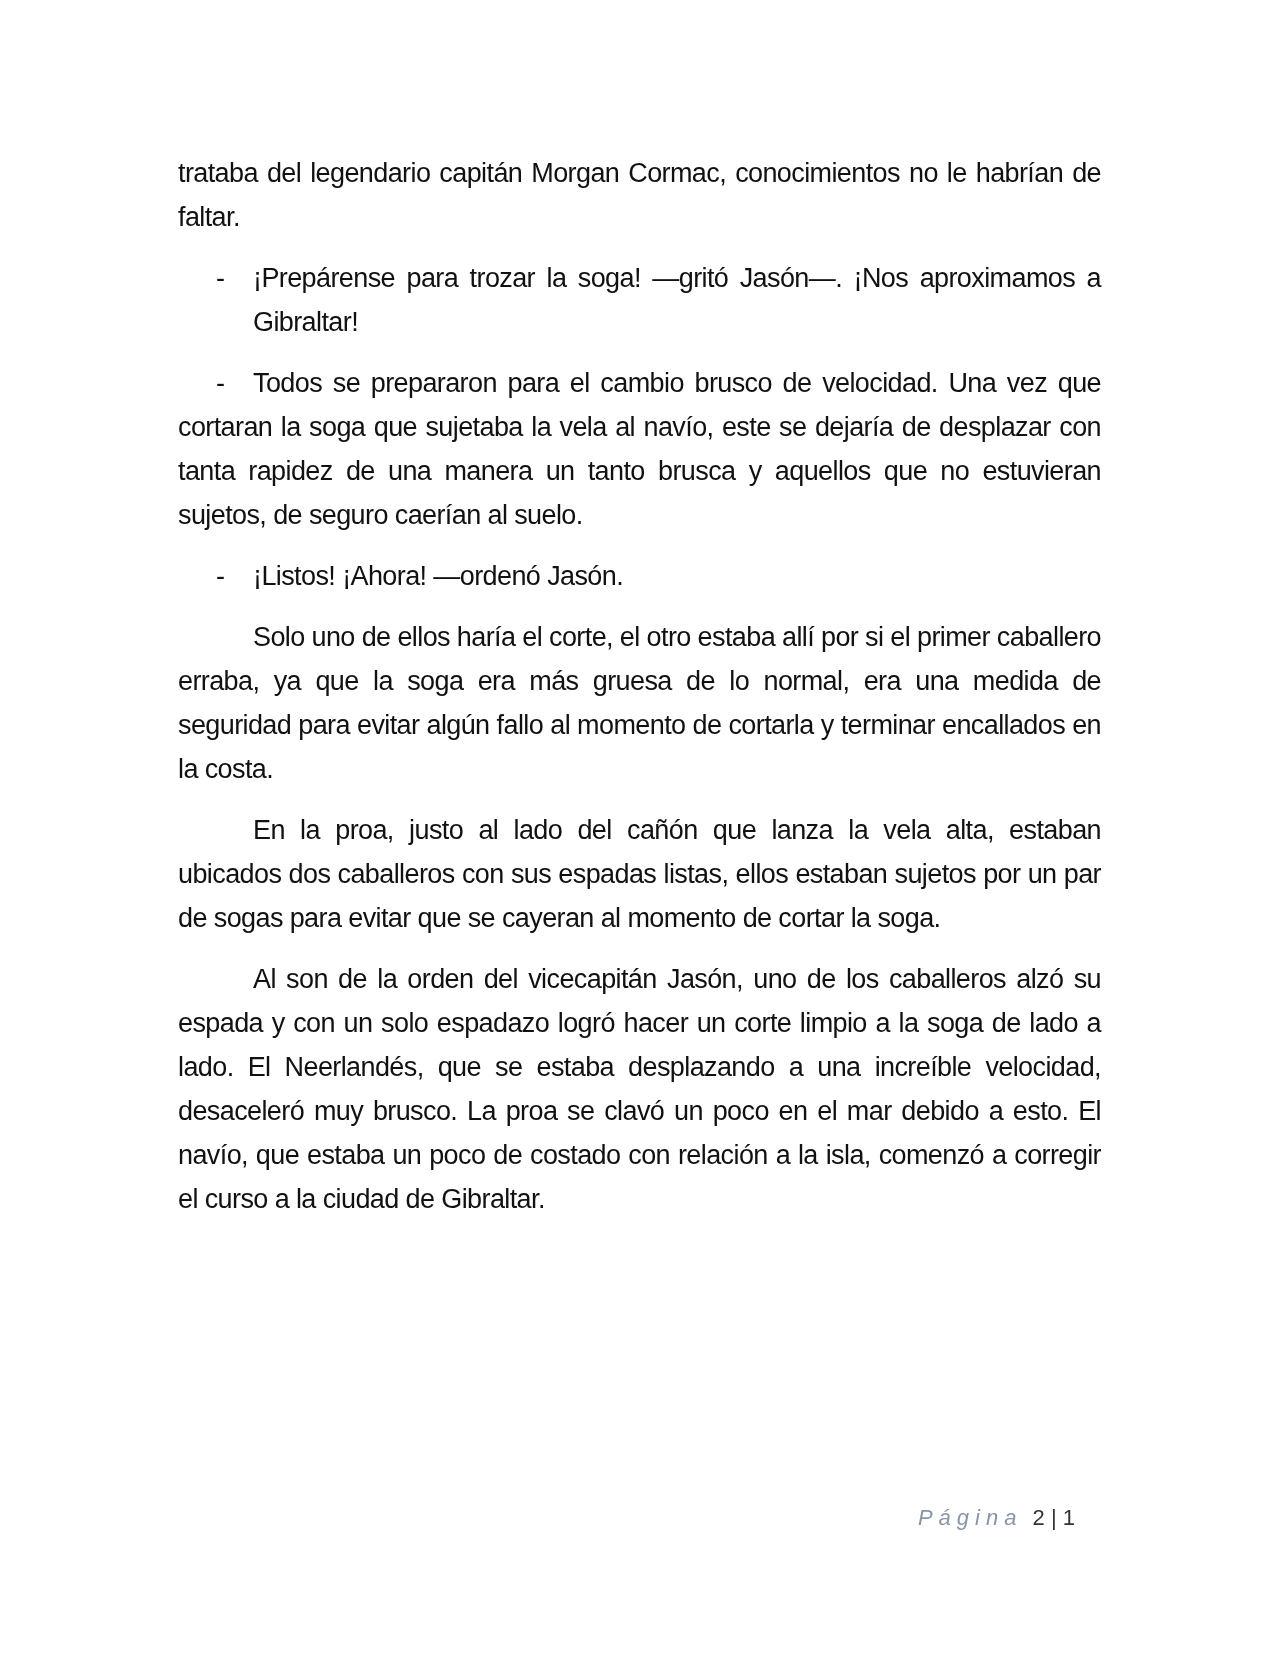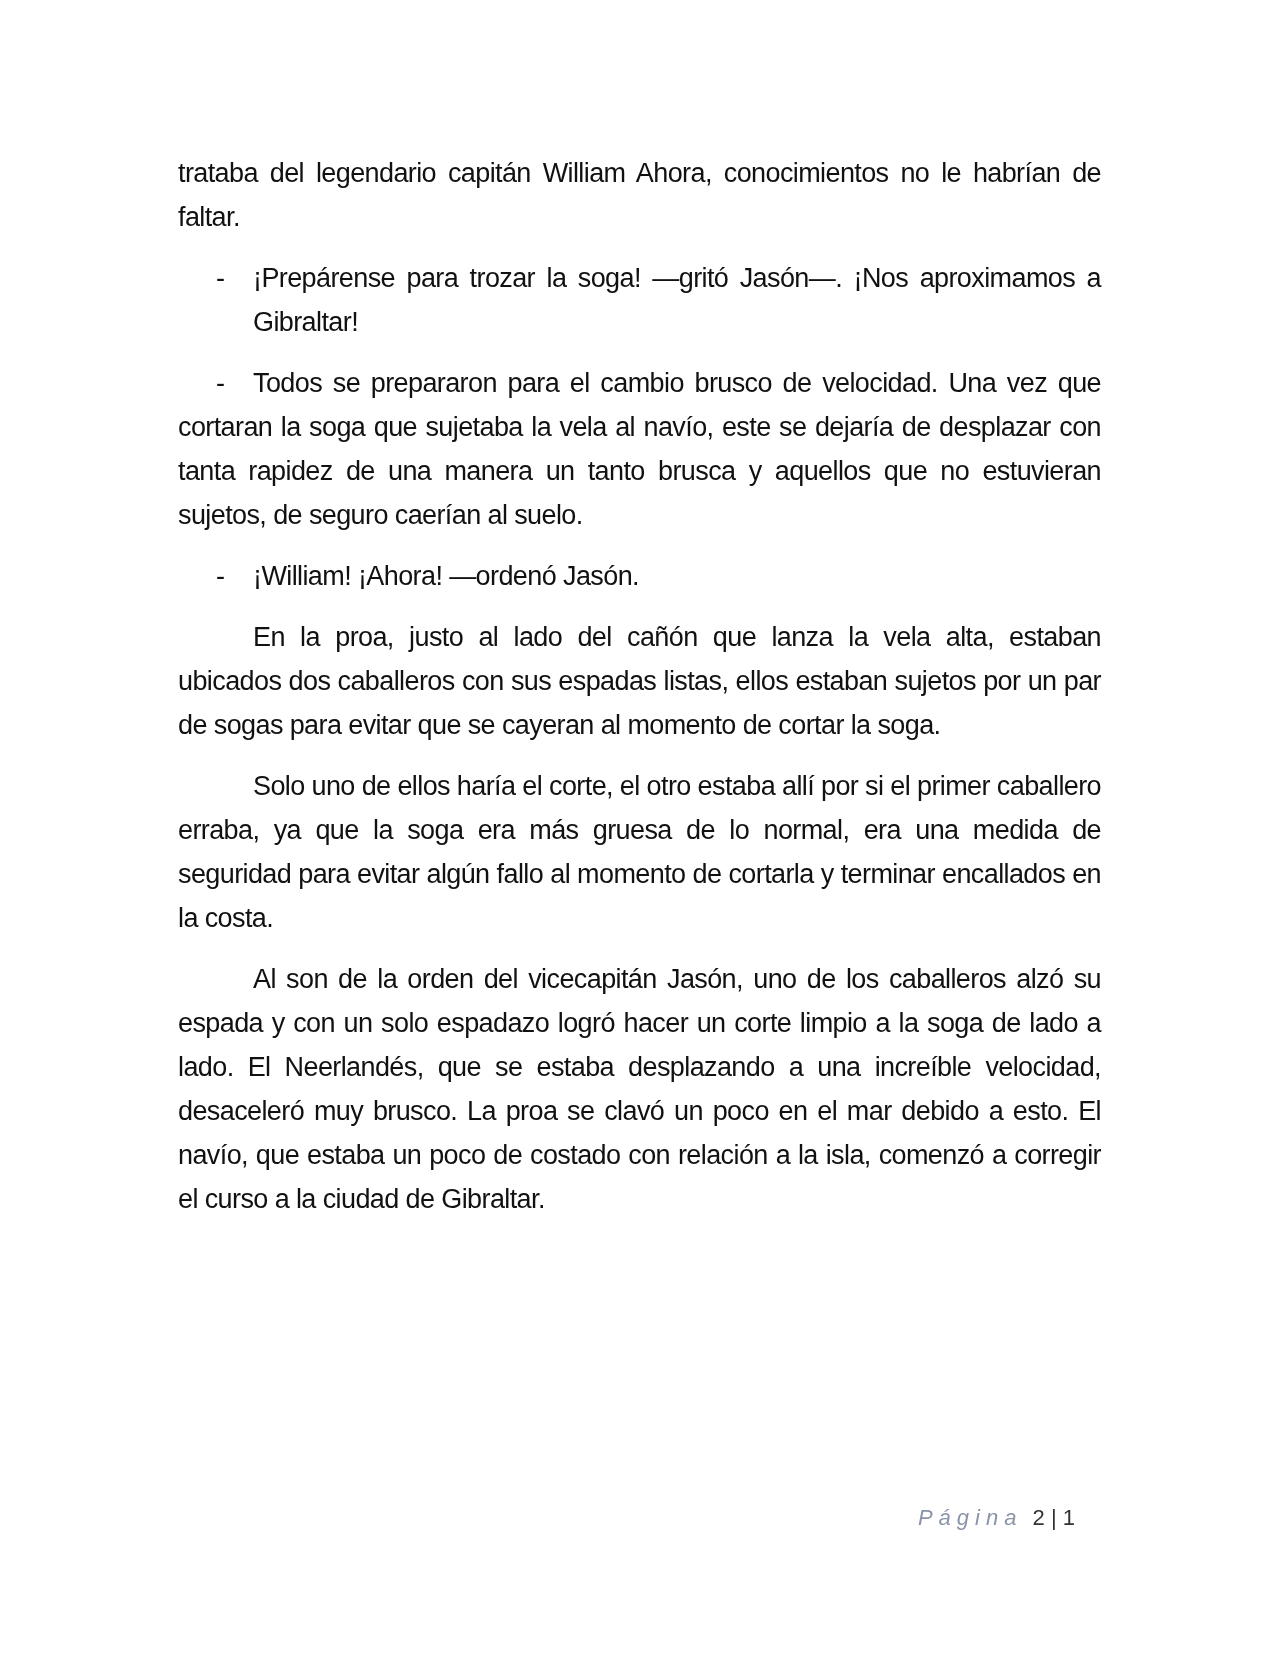--- a/index.html
+++ b/index.html
@@ -62,41 +62,41 @@
   }
   .footer .num {
     color: #333333;
   }
 </style>
 </head>
 <body>
 
 <div class="page">
 
-  <p class="para">trataba del legendario capitán William Ahora, conocimientos no le habrían de faltar.</p>
+  <p class="para">trataba del legendario capitán Morgan Cormac, conocimientos no le habrían de faltar.</p>
 
   <div class="dialogue">
     <span class="dash">-</span>
     <span>¡Prepárense para trozar la soga! —gritó Jasón—. ¡Nos aproximamos a Gibraltar!</span>
   </div>
 
   <div class="dialogue">
     <span class="dash">-</span>
   </div>
 
   <p class="para indent">Todos se prepararon para el cambio brusco de velocidad. Una vez que cortaran la soga que sujetaba la vela al navío, este se dejaría de desplazar con tanta rapidez de una manera un tanto brusca y aquellos que no estuvieran sujetos, de seguro caerían al suelo.</p>
 
   <div class="dialogue">
     <span class="dash">-</span>
-    <span>¡William! ¡Ahora! —ordenó Jasón.</span>
+    <span>¡Listos! ¡Ahora! —ordenó Jasón.</span>
   </div>
 
+  <p class="para indent">Solo uno de ellos haría el corte, el otro estaba allí por si el primer caballero erraba, ya que la soga era más gruesa de lo normal, era una medida de seguridad para evitar algún fallo al momento de cortarla y terminar encallados en la costa.</p>
+
   <p class="para indent">En la proa, justo al lado del cañón que lanza la vela alta, estaban ubicados dos caballeros con sus espadas listas, ellos estaban sujetos por un par de sogas para evitar que se cayeran al momento de cortar la soga.</p>
-
-  <p class="para indent">Solo uno de ellos haría el corte, el otro estaba allí por si el primer caballero erraba, ya que la soga era más gruesa de lo normal, era una medida de seguridad para evitar algún fallo al momento de cortarla y terminar encallados en la costa.</p>
 
   <p class="para indent">Al son de la orden del vicecapitán Jasón, uno de los caballeros alzó su espada y con un solo espadazo logró hacer un corte limpio a la soga de lado a lado. El Neerlandés, que se estaba desplazando a una increíble velocidad, desaceleró muy brusco. La proa se clavó un poco en el mar debido a esto. El navío, que estaba un poco de costado con relación a la isla, comenzó a corregir el curso a la ciudad de Gibraltar.</p>
 
 </div>
 
 <div class="footer">
   <span class="label">Página</span>
   <span class="num">2</span>
   <span class="num">|</span>
   <span class="num">1</span>

